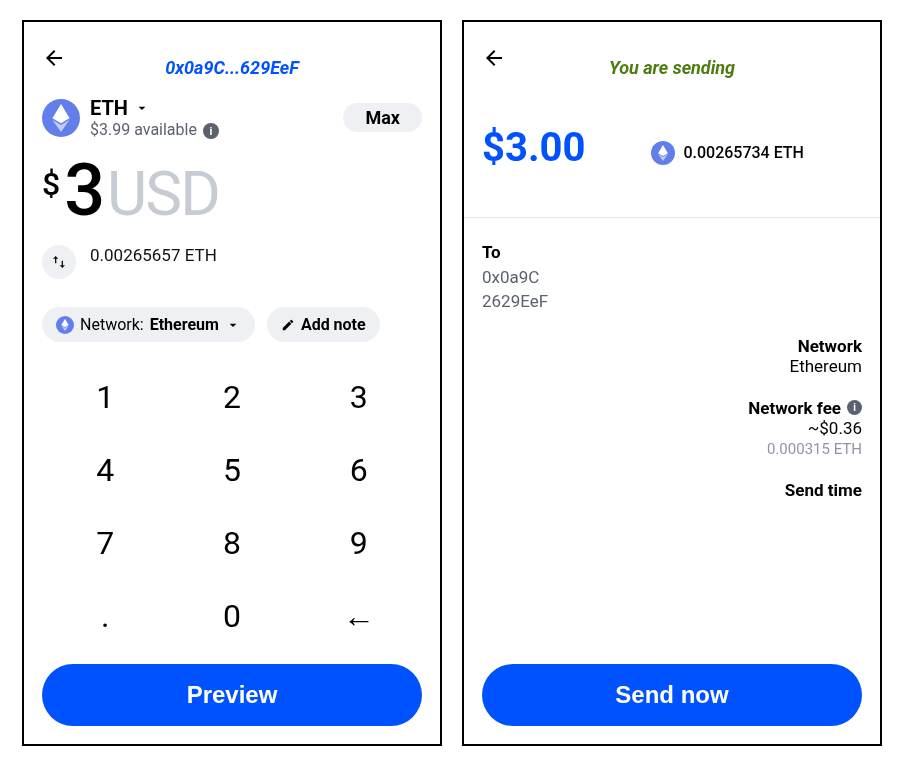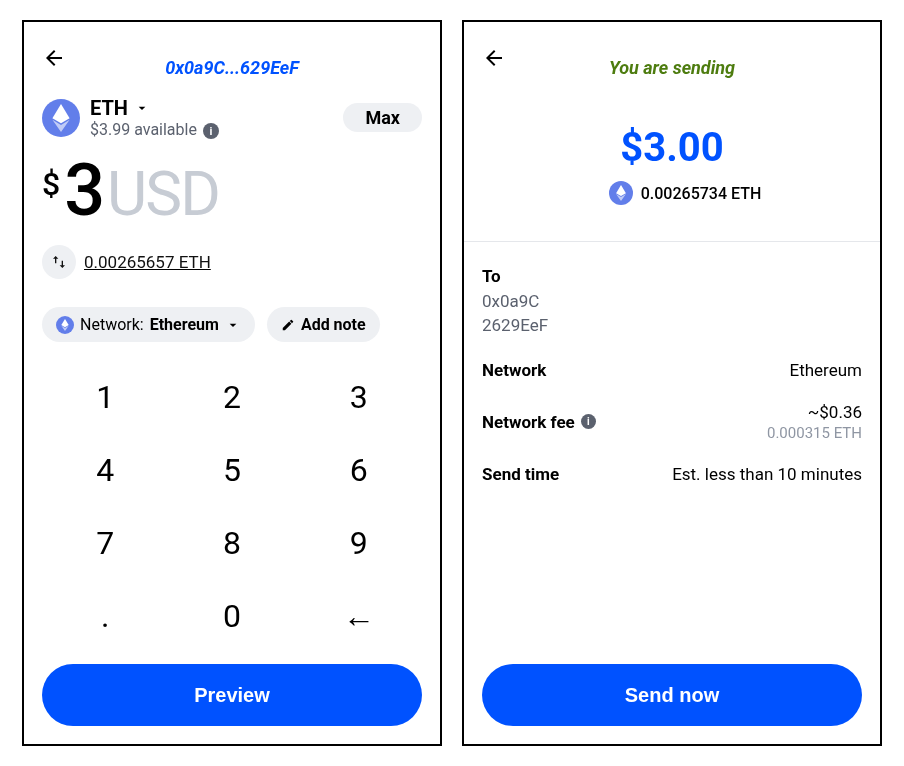--- a/index.html
+++ b/index.html
@@ -81,21 +81,21 @@
     font-size: 18px;
     font-weight: 700;
     cursor: pointer;
   }
 
   .amount-row { display:flex; align-items: baseline; gap:4px; margin-bottom: 18px;}
   .amount-dollar { font-size: 32px; font-weight:500; line-height:1; position:relative; top:-20px;}
   .amount-value { font-size: 72px; font-weight:500; line-height:1; letter-spacing:-2px;}
   .amount-currency { font-size: 62px; font-weight:400; color:#c7ccd4; line-height:1; letter-spacing:-2px; }
 
-  .swap-row { display:flex; align-items:center; gap:8px; margin-bottom: 28px; text-decoration: underline;}
+  .swap-row { display:flex; gap:14px; margin-bottom: 28px;}
   .swap-btn {
     width: 34px; height: 34px; border-radius:50%;
     background:#eef0f3; display:flex; align-items:center; justify-content:center;
     cursor:pointer;
   }
   .swap-eth { font-size:17px; color:#111; }
 
   .pill-row { display:flex; gap:12px; margin-bottom: 18px;}
   .pill {
     background:#eef0f3; border-radius:22px; padding:8px 14px;
@@ -111,38 +111,38 @@
   }
   .key {
     display:flex; align-items:center; justify-content:center;
     font-size:32px; font-weight:400; cursor:pointer;
     user-select:none;
   }
 
   .primary-btn {
     background:#0052ff; color:#fff; border:none;
     border-radius:40px; height:62px;
-    font-size:20px; font-weight:700; cursor:pointer;
+    font-size:24px; font-weight:700; cursor:pointer;
     width:100%; margin-top:12px;
   }
 
   
   .summary-amount-wrap {
-    display:flex; flex-direction:column; align-items:center;
-    margin-top: 28px; margin-bottom: 36px;
+    display:flex; flex-direction:row; align-items:center;
+    margin-top: 28px; margin-bottom: 36px; gap: 40px;
   }
   .summary-amount {
     font-size:40px; font-weight:700; color:#0052ff; margin-bottom:10px;
   }
   .summary-sub { display:flex; align-items:center; gap:8px; font-size:16px; font-weight:500;padding-left:26px;}
   .divider { height:1px; background:#e5e7eb; margin: 0 -18px 24px -18px;}
   .detail-block { margin-bottom:22px; }
   .detail-label { font-size:17px; font-weight:700; margin-bottom:4px; }
   .detail-sub { font-size:17px; color:#5b616e; line-height:1.4;}
-  .detail-row { display:flex; align-items:center; justify-content:space-between; margin-bottom:22px;}
+  .detail-row { display:flex; align-items:flex-end; justify-content:space-between; margin-bottom:22px;flex-direction:column;}
   .detail-row .detail-label { margin-bottom:0; display:flex; align-items:center; gap:6px;}
   .detail-value { font-size:17px; text-align:right;}
   .detail-value .sub { color:#8f96a3; font-size:15px; display:block; margin-top:2px;}
   .flex-spacer { flex:1; }
 </style>
 </head>
 <body>
 
 <div class="phone">
   <div class="header">
@@ -273,20 +273,19 @@
       <span class="info-dot small">i</span>
     </div>
     <div class="detail-value">
       <span>~$0.36</span>
       <span class="sub">0.000315 ETH</span>
     </div>
   </div>
 
   <div class="detail-row">
     <div class="detail-label">Send time</div>
-    <div class="detail-value">Est. less than 10 minutes</div>
   </div>
 
 
   <div class="flex-spacer"></div>
 
   <button class="primary-btn">Send now</button>
 </div>
 
 </body></html>

